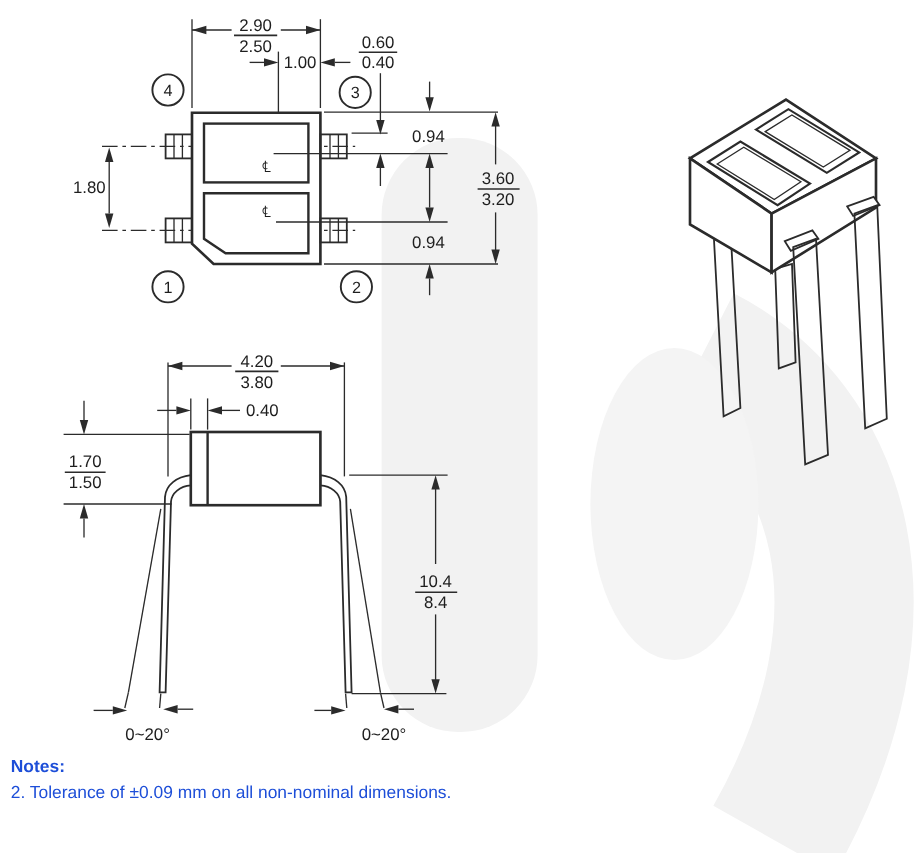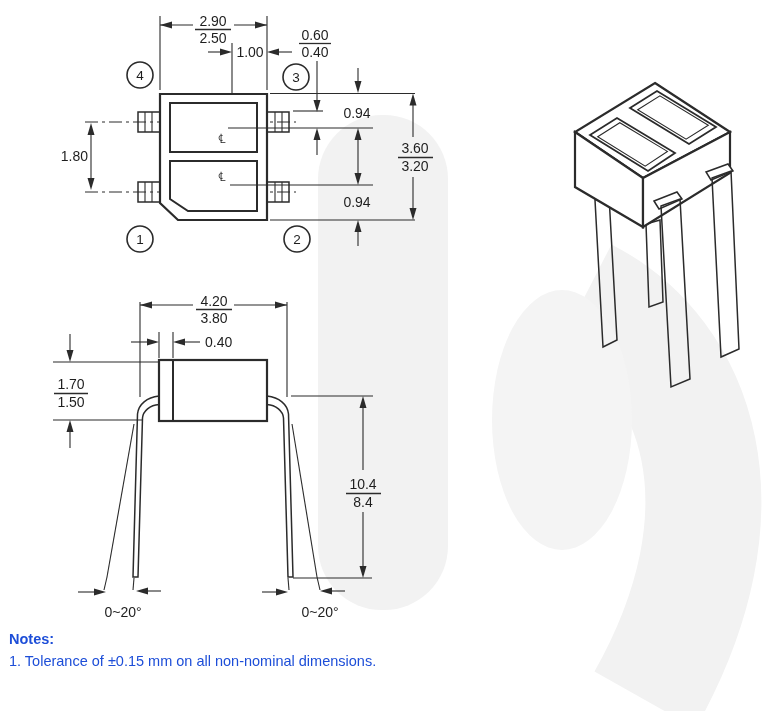--- a/index.html
+++ b/index.html
@@ -259,15 +259,15 @@
     <polygon class="ln med white" points="654,201 677,192 682,199 659,209"></polygon>
     <polygon points="661,206 680,199 690,379 671,387" fill="url(#legGrad)" class="ln med"></polygon>
     <polygon class="ln med white" points="706,172 728,164 733,171 711,180"></polygon>
     <polygon points="712,178 731,171 739,349 721,357" fill="url(#legGrad)" class="ln med"></polygon>
   </g>
 </svg>
 
 
 <div id="notes">
   <p class="nt">Notes:</p>
-  <p class="nl">1. Tolerance of ±0.15 mm on all non-nominal dimensions.</p>
+  <p class="nl">2. Tolerance of ±0.09 mm on all non-nominal dimensions.</p>
 </div>
 </div>
 
 </body></html>

